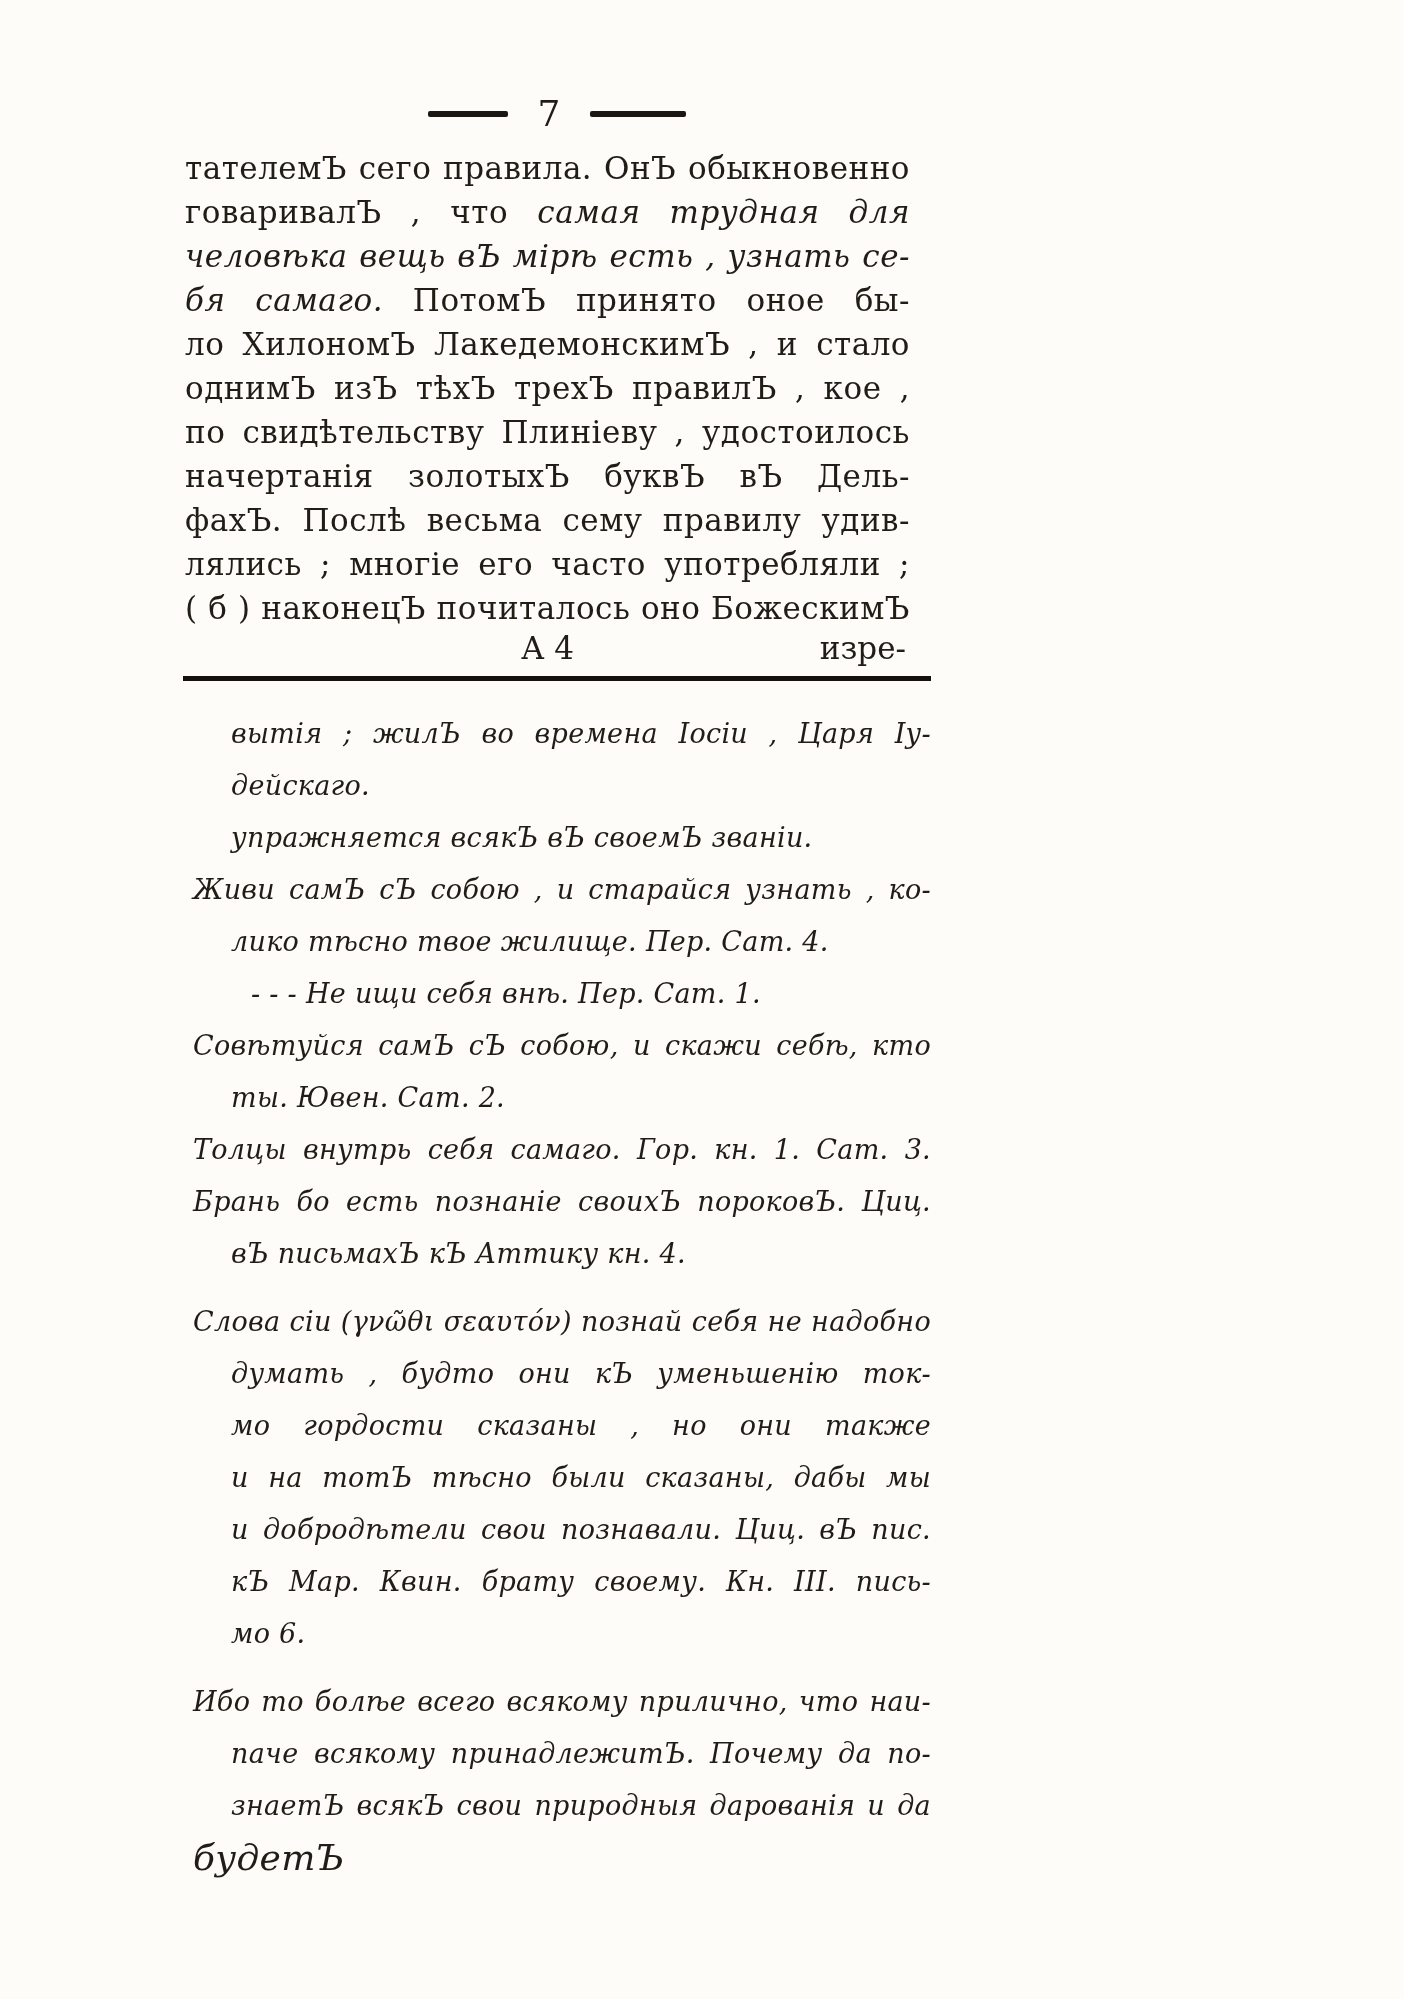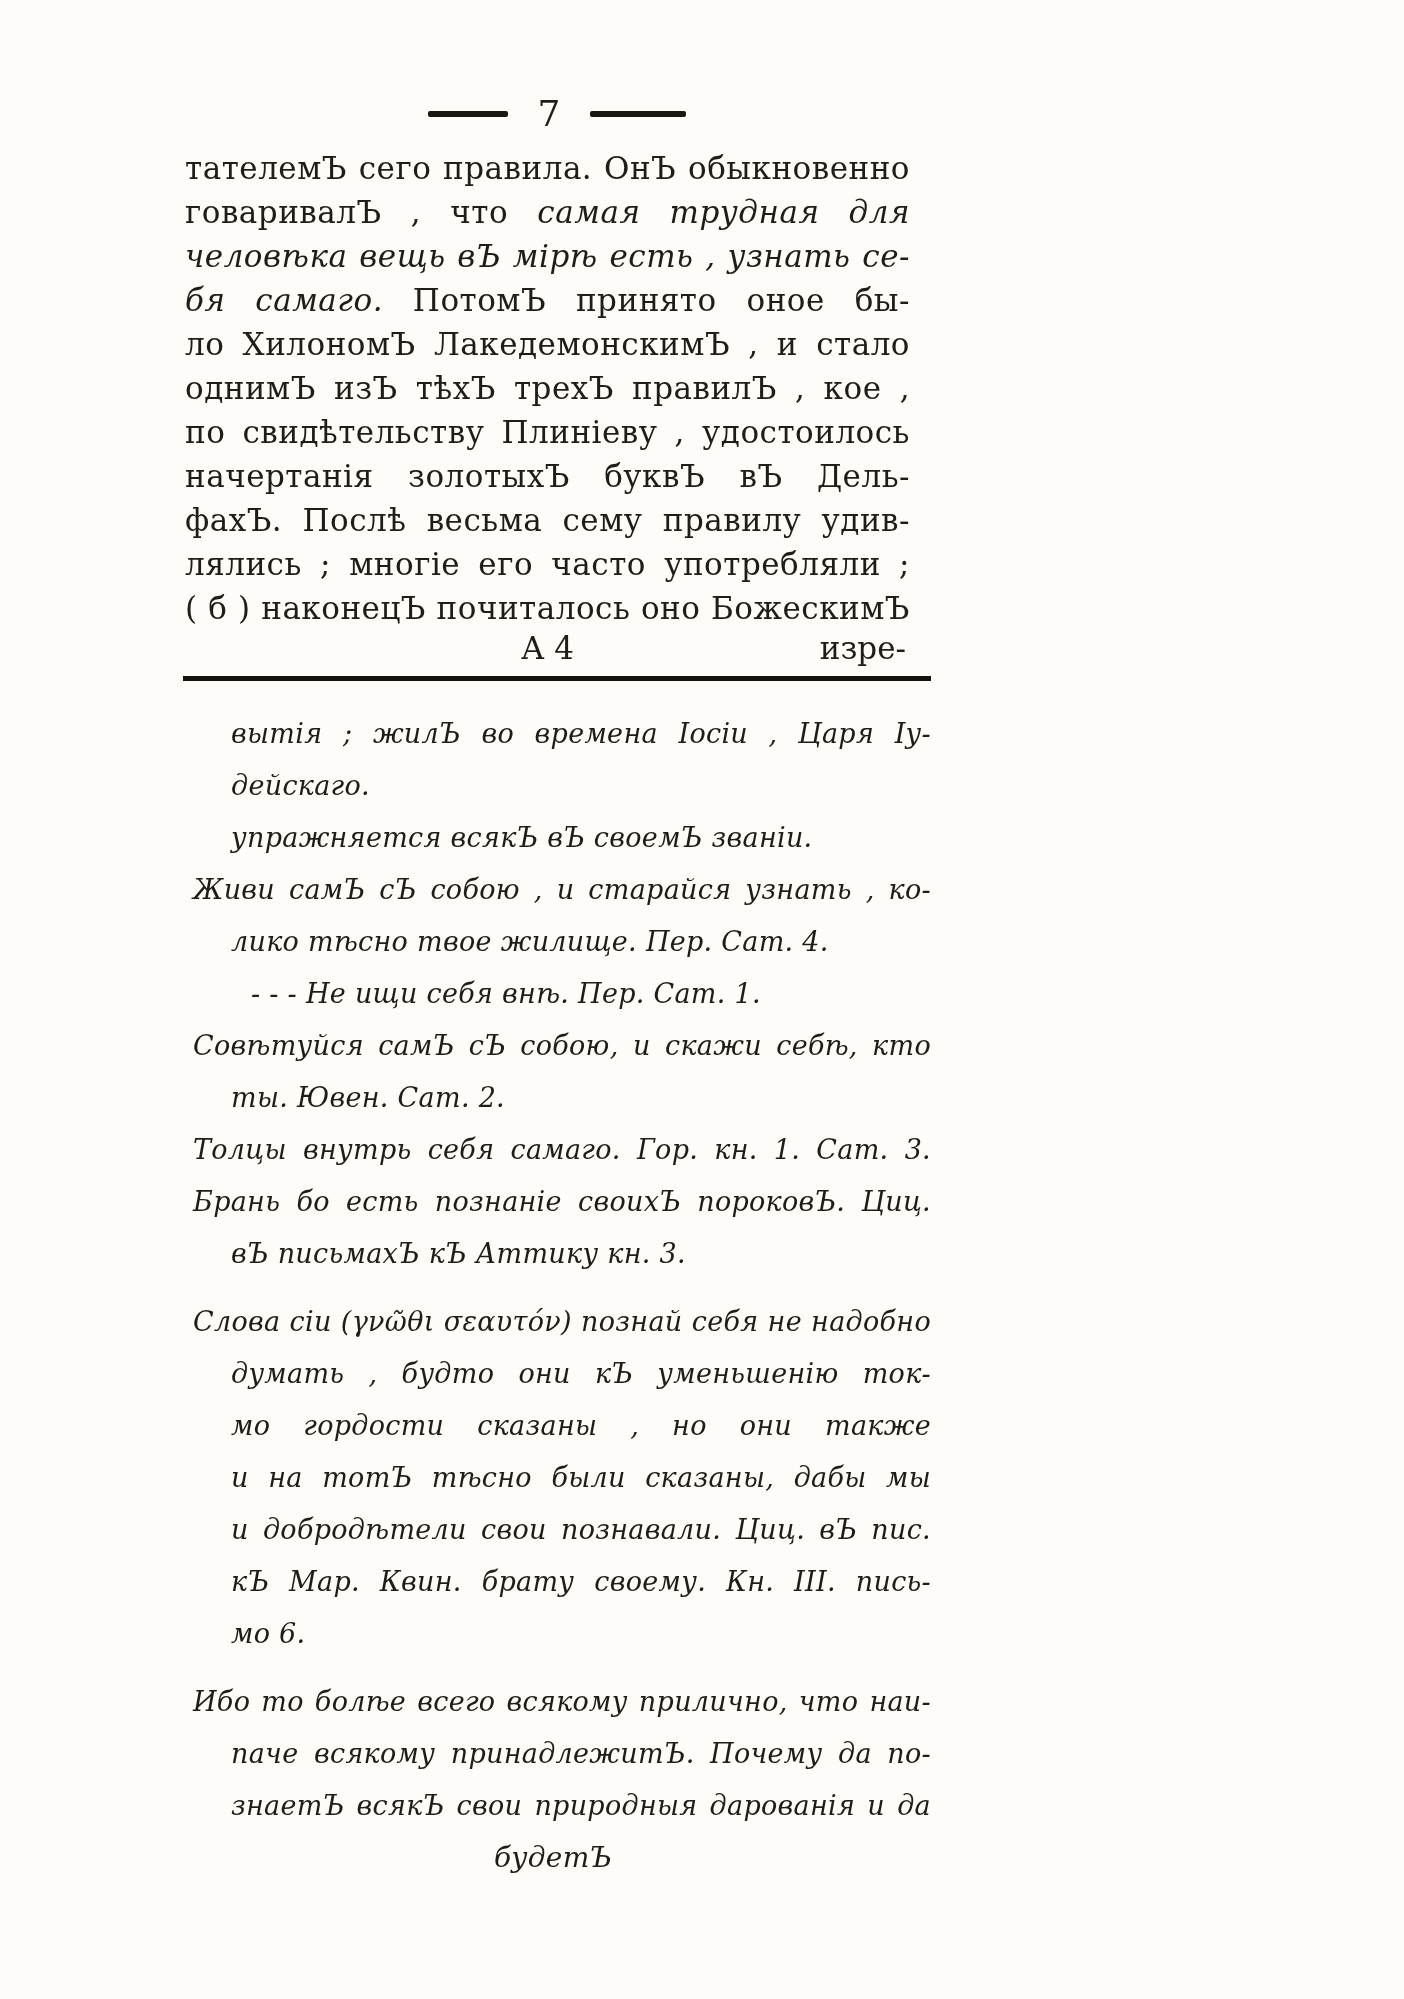--- a/index.html
+++ b/index.html
@@ -45,21 +45,21 @@
     position:absolute;top:708px;left:193px;width:738px;
     font-size:27px;line-height:52px;letter-spacing:0.3px;
     font-style:italic;
   }
   .fline{text-align:left;}
   .fline.just{text-align:justify;text-align-last:justify;}
   .fline.i0{padding-left:0;}
   .fline.i1{padding-left:38px;}
   .fline.i2{padding-left:58px;}
   .fline.gap{margin-top:16px;}
-  .fcatch{text-align:center;padding-right:18px;font-size:28px;}
+  .fcatch{text-align:left;padding-right:18px;font-size:36px;}
 </style>
 </head>
 <body>
 
 <div class="page">
 
   <div class="header">
     <span class="hdash hdash-left"></span>
     <span class="pagenum">7</span>
     <span class="hdash hdash-right"></span>
@@ -90,21 +90,21 @@
       <div class="fline i1 just">вытія ; жилЪ во времена Іосіи , Царя Іу-</div>
       <div class="fline i1">дейскаго.</div>
       <div class="fline i1">упражняется всякЪ вЪ своемЪ званіи.</div>
       <div class="fline i0 just">Живи самЪ сЪ собою , и старайся узнать , ко-</div>
       <div class="fline i1">лико тѣсно твое жилище.  Пер.  Сат. 4.</div>
       <div class="fline i2">- - - Не ищи себя внѣ.  Пер.  Сат. 1.</div>
       <div class="fline i0 just">Совѣтуйся самЪ сЪ собою, и скажи себѣ, кто</div>
       <div class="fline i1">ты.  Ювен.  Сат. 2.</div>
       <div class="fline i0 just">Толцы внутрь себя самаго.  Гор. кн. 1. Сат. 3.</div>
       <div class="fline i0 just">Брань бо есть познаніе своихЪ пороковЪ.  Циц.</div>
-      <div class="fline i1">вЪ письмахЪ кЪ Аттику кн. 3.</div>
+      <div class="fline i1">вЪ письмахЪ кЪ Аттику кн. 4.</div>
       <div class="fline i0 just gap">Слова сіи (γνῶθι σεαυτόν) познай себя не надобно</div>
       <div class="fline i1 just">думать , будто они кЪ уменьшенію ток-</div>
       <div class="fline i1 just">мо гордости сказаны , но они также</div>
       <div class="fline i1 just">и на тотЪ тѣсно были сказаны, дабы мы</div>
       <div class="fline i1 just">и добродѣтели свои познавали.  Циц. вЪ пис.</div>
       <div class="fline i1 just">кЪ Мар. Квин. брату своему.  Кн. III. пись-</div>
       <div class="fline i1">мо 6.</div>
       <div class="fline i0 just gap">Ибо то болѣе всего всякому прилично, что наи-</div>
       <div class="fline i1 just">паче всякому принадлежитЪ.  Почему да по-</div>
       <div class="fline i1 just">знаетЪ всякЪ свои природныя дарованія и да</div>

